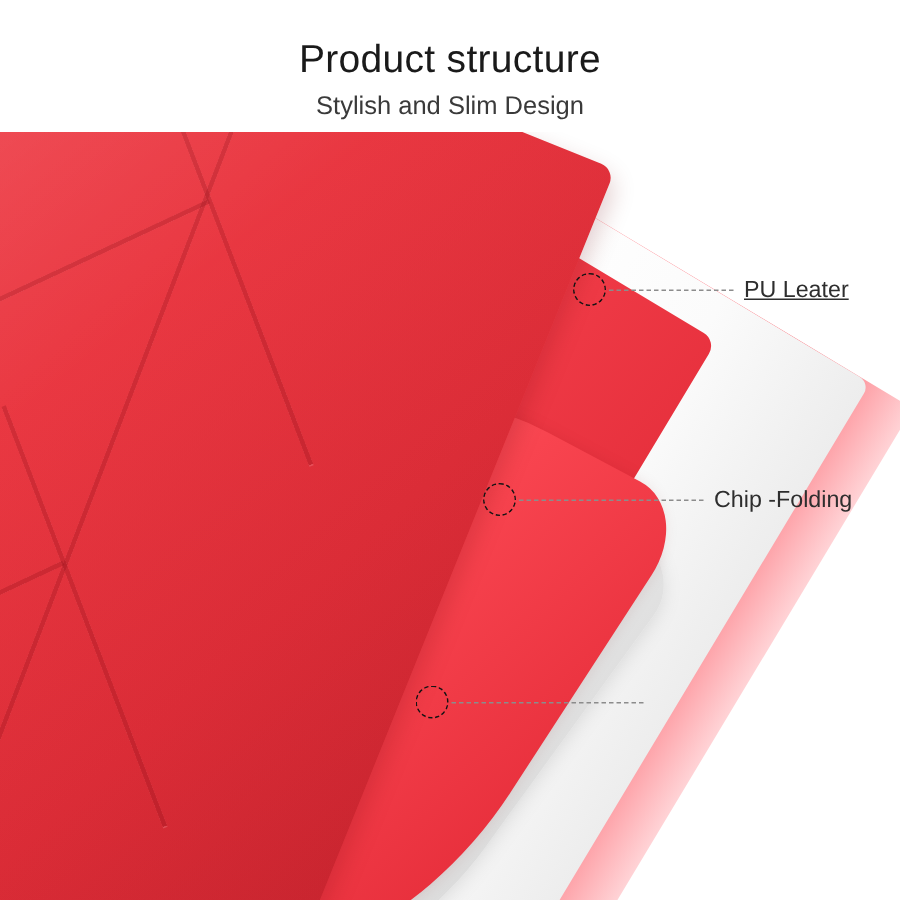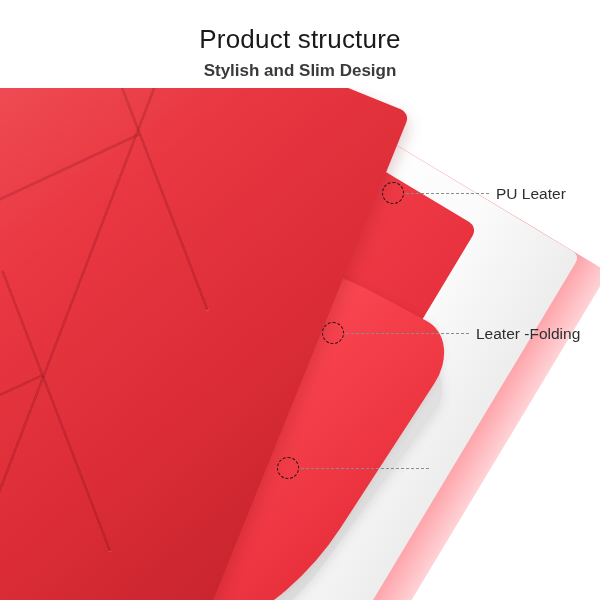--- a/index.html
+++ b/index.html
@@ -32,21 +32,21 @@
   }
   #title {
     font-size: 26px;
     font-weight: 400;
     color: #1a1a1a;
     letter-spacing: 0.2px;
     line-height: 34px;
   }
   #subtitle {
     font-size: 17px;
-    font-weight: 700;
+    font-weight: 400;
     color: #3a3a3a;
     line-height: 26px;
     margin-top: 2px;
   }
 
   
   #photo {
     position: absolute;
     left: 0;
     top: 88px;
@@ -258,21 +258,21 @@
       <div class="crease" id="crease-d4"></div>
 
     </div>
     <div class="layer" id="cover-sheen"></div>
 
   </div>
 
   <div id="callouts">
       <div class="marker" style="left: 382px; top: 182px; border-color: rgb(20, 20, 20);"></div>
       <div class="leader" style="left: 406px; top: 193px; width: 83px; border-top-color: rgb(140, 140, 140);"></div>
-      <div class="callout-label" style="left: 496px; top: 185px; color: rgb(46, 46, 46);">PU Leater</div>
+      <div class="callout-label" style="left: 496px; top: 185px; color: rgb(46, 46, 46); text-decoration: underline;">PU Leater</div>
       <div class="marker" style="left: 322px; top: 322px; border-color: rgb(20, 20, 20);"></div>
       <div class="leader" style="left: 346px; top: 333px; width: 123px; border-top-color: rgb(140, 140, 140);"></div>
-      <div class="callout-label" style="left: 476px; top: 325px; color: rgb(46, 46, 46);">Leater -Folding</div>
+      <div class="callout-label" style="left: 476px; top: 325px; color: rgb(46, 46, 46);">Chip -Folding</div>
       <div class="marker" style="left: 277px; top: 457px; border-color: rgb(20, 20, 20);"></div>
       <div class="leader" style="left: 301px; top: 468px; width: 128px; border-top-color: rgb(140, 140, 140);"></div>
     </div>
 
 </div>
 
 </body></html>

